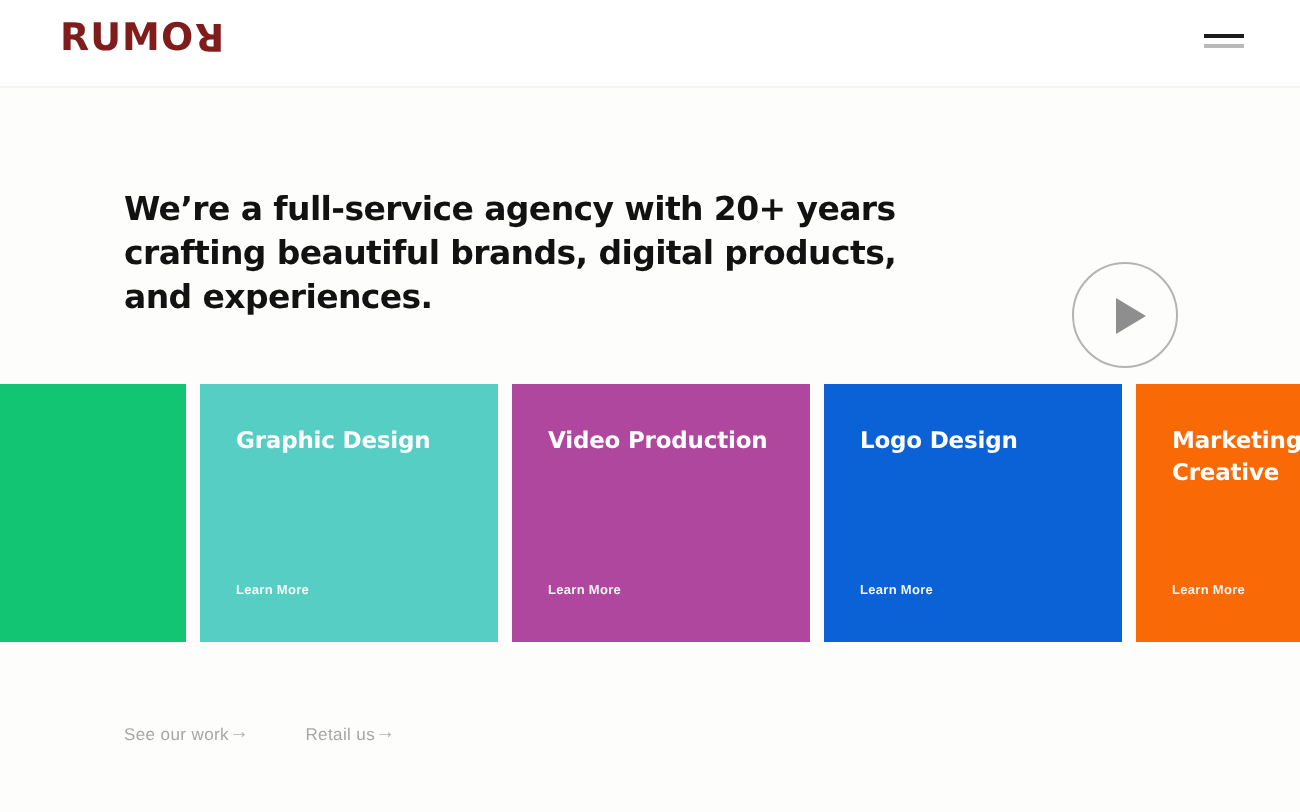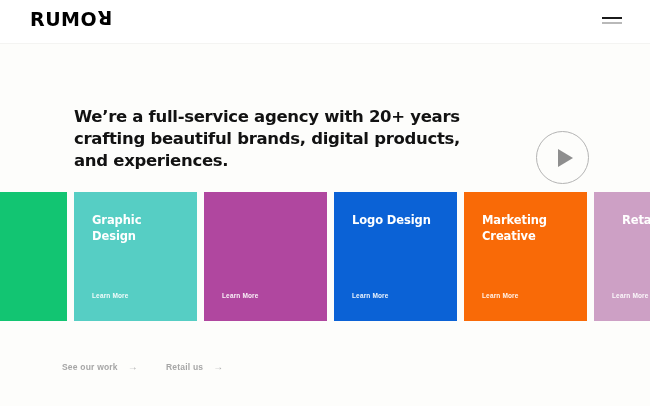--- a/index.html
+++ b/index.html
@@ -74,21 +74,21 @@
     position: absolute;
     left: 62px;
     top: 50px;
     width: 410px;
     font-family: "DejaVu Sans", sans-serif;
     font-size: 16.5px;
     font-weight: 700;
     line-height: 1.32;
     letter-spacing: -0.3px;
     color: #121212;
-    margin: 12px;
+    margin: 0;
   }
   .play-wrap {
     position: absolute;
     left: 536px;
     top: 87px;
     width: 53px;
     height: 53px;
     cursor: pointer;
   }
   .play-circle {
@@ -118,20 +118,21 @@
     display: flex;
     gap: 7px;
   }
   .card {
     width: 123px;
     height: 129px;
     position: relative;
     flex: 0 0 auto;
     cursor: pointer;
     overflow: hidden;
+    padding-left: 26px;
   }
   .card-title {
     position: absolute;
     left: 18px;
     top: 21px;
     right: 12px;
     font-family: "DejaVu Sans", sans-serif;
     font-size: 11.5px;
     font-weight: 700;
     line-height: 1.36;
@@ -155,40 +156,40 @@
     position: absolute;
     left: 62px;
     top: 362px;
     display: flex;
     align-items: center;
     gap: 28px;
   }
   .foot-link {
     display: flex;
     align-items: center;
-    gap: 10px;
+    gap: 0;
     font-size: 8.5px;
-    font-weight: 700;
+    font-weight: 400;
     color: #a6a6a6;
     letter-spacing: 0.2px;
     text-decoration: none;
     cursor: pointer;
     white-space: nowrap;
   }
   .arrow {
     font-size: 10px;
     line-height: 1;
     color: #b0b0b0;
   }
 </style>
 </head>
 <body>
 
 <div class="header">
-  <div class="logo" style="color: #000000;">
+  <div class="logo" style="color: #7f1d1d;">
     <span>RUMO</span>
       <span class="logo-flip">R</span>
   </div>
   <div class="menu-btn">
     <span class="bar b1"></span>
     <span class="bar b2"></span>
   </div>
 </div>
 
 <div class="hero">
@@ -202,20 +203,21 @@
 
 <div class="cards">
     <div class="card" style="background: rgb(18, 197, 114);">
       <h3 class="card-title" style="left: -6px; top: 27px;">s</h3>
     </div>
     <div class="card" style="background: rgb(86, 206, 196);">
       <h3 class="card-title">Graphic Design</h3>
       <span class="card-link">Learn More</span>
     </div>
     <div class="card" style="background: rgb(176, 71, 159);">
+      <h3 class="card-title">Video Production</h3>
       <span class="card-link">Learn More</span>
     </div>
     <div class="card" style="background: rgb(11, 98, 214);">
       <h3 class="card-title">Logo Design</h3>
       <span class="card-link">Learn More</span>
     </div>
     <div class="card" style="background: rgb(249, 106, 7);">
       <h3 class="card-title">Marketing Creative</h3>
       <span class="card-link">Learn More</span>
     </div>

